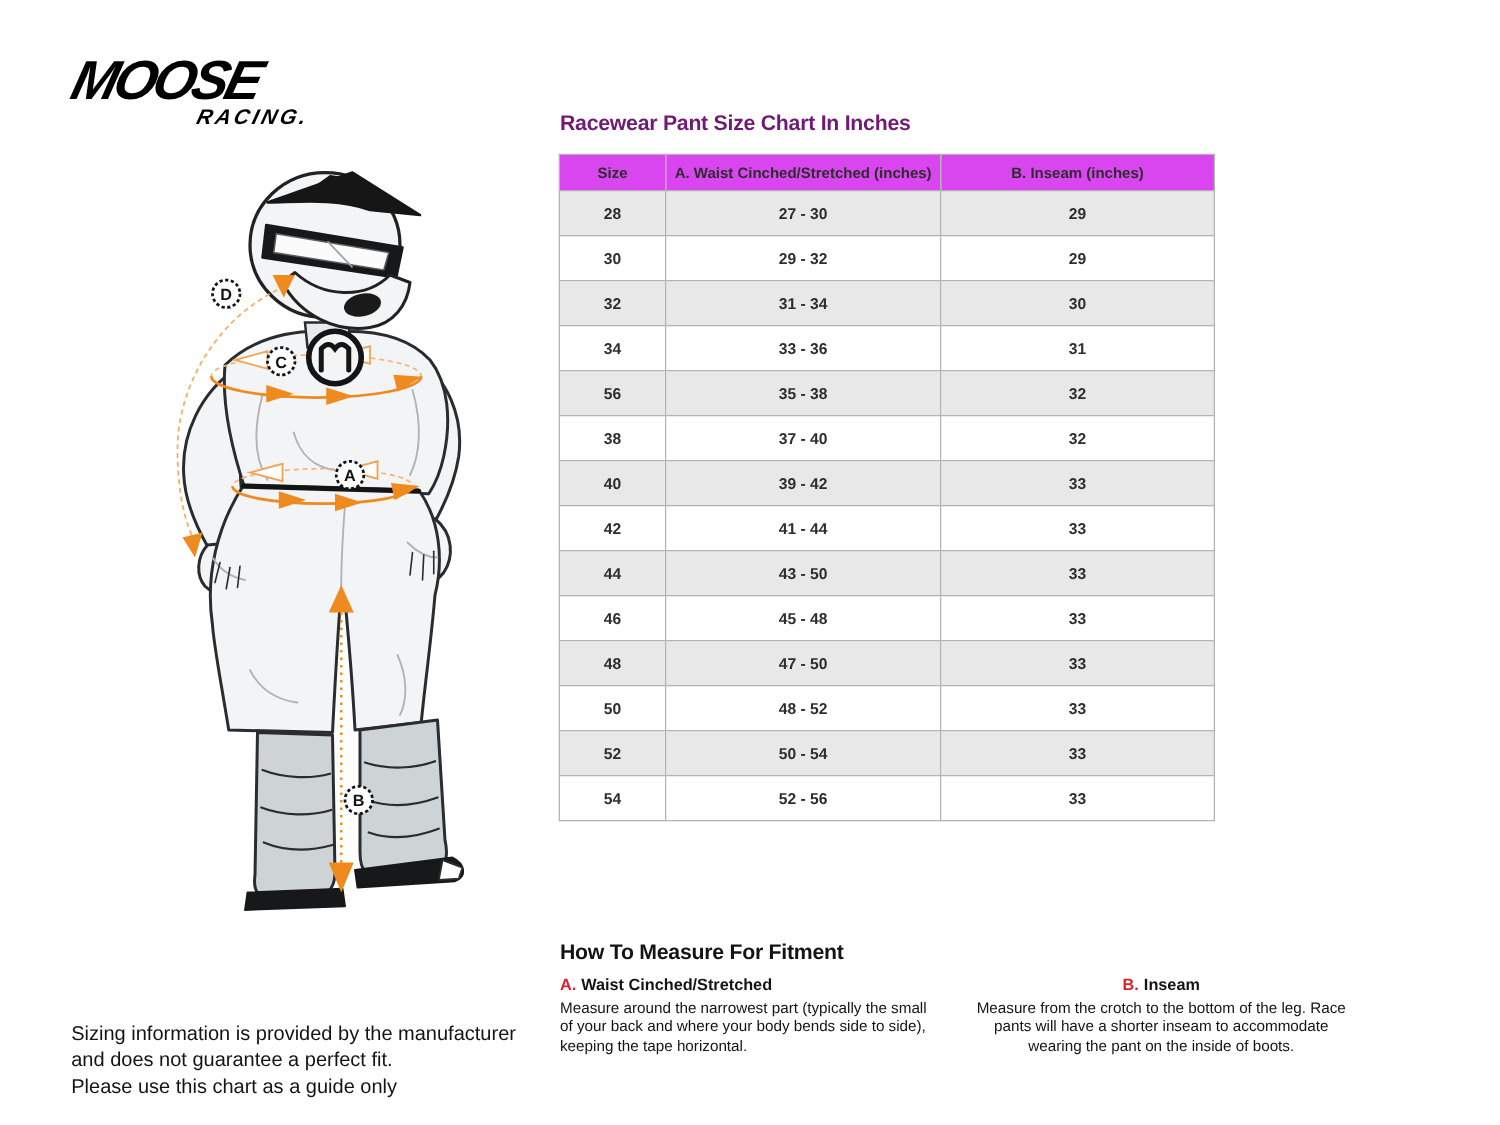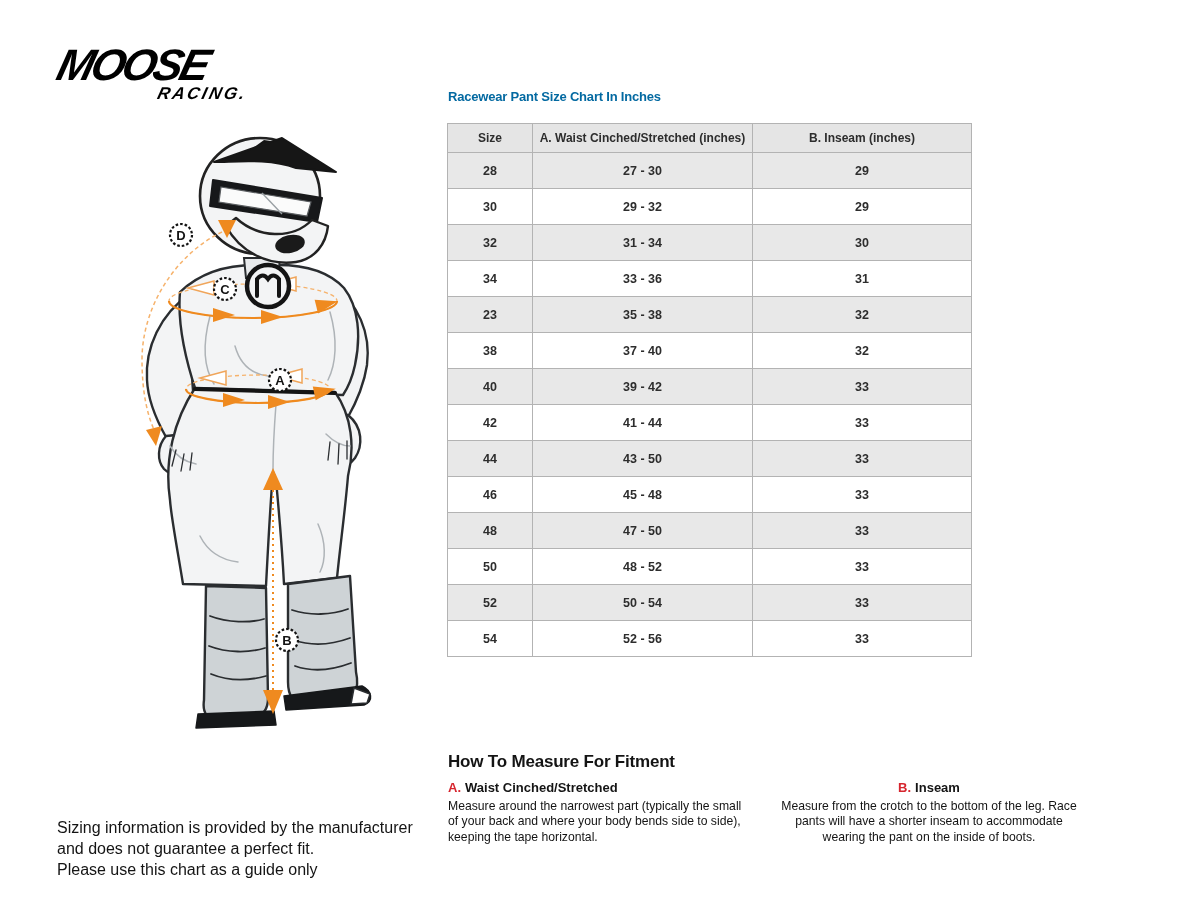--- a/index.html
+++ b/index.html
@@ -9,24 +9,24 @@
 
   
   .logo { position:absolute; left:56px; top:44px; width:200px; transform:skewX(-14deg); color:#000; }
   .logo-top { font-size:44px; font-weight:bold; font-style:italic; letter-spacing:-3px; line-height:0.95; }
   .logo-bottom { font-size:17px; font-weight:bold; font-style:italic; letter-spacing:2.5px; text-align:right; margin-top:-2px; padding-right:4px; }
 
   
   .figure-wrap { position:absolute; left:30px; top:116px; width:370px; height:640px; }
 
   
-  .chart-title { position:absolute; left:448px; top:89px; font-size:13px; font-weight:bold; letter-spacing:-0.2px; color:#0369a1; }
+  .chart-title { position:absolute; left:448px; top:89px; font-size:17px; font-weight:bold; letter-spacing:-0.2px; color:#701a75; }
   .size-table { position:absolute; left:447px; top:123px; width:524px; border-collapse:collapse; table-layout:fixed; }
   .size-table th, .size-table td { border:1px solid #b3b3b3; text-align:center; vertical-align:middle; color:#2d2d2d; }
-  .size-table th { height:29px; background:#e5e5e5; font-size:12px; font-weight:bold; }
+  .size-table th { height:29px; background:#d946ef; font-size:12px; font-weight:bold; }
   .size-table td { height:36px; font-size:12.5px; font-weight:bold; background:#ffffff; }
   .size-table tr.alt td { background:#e8e8e8; }
   .col-size { width:85px; } .col-waist { width:220px; } .col-inseam { width:219px; }
 
   
   .howto-heading { position:absolute; left:448px; top:752px; font-size:17px; font-weight:bold; letter-spacing:-0.2px; color:#141414; }
   .measure-item { position:absolute; top:780px; }
   .measure-item.a { left:448px; width:298px; }
   .measure-item.b { left:775px; width:308px;text-align:center; }
   .measure-head { font-size:13px; font-weight:bold; color:#141414; margin-bottom:4px; }
@@ -196,21 +196,21 @@
           <td>32</td>
           <td>31 - 34</td>
           <td>30</td>
         </tr>
         <tr>
           <td>34</td>
           <td>33 - 36</td>
           <td>31</td>
         </tr>
         <tr class="alt">
-          <td>23</td>
+          <td>56</td>
           <td>35 - 38</td>
           <td>32</td>
         </tr>
         <tr>
           <td>38</td>
           <td>37 - 40</td>
           <td>32</td>
         </tr>
         <tr class="alt">
           <td>40</td>

